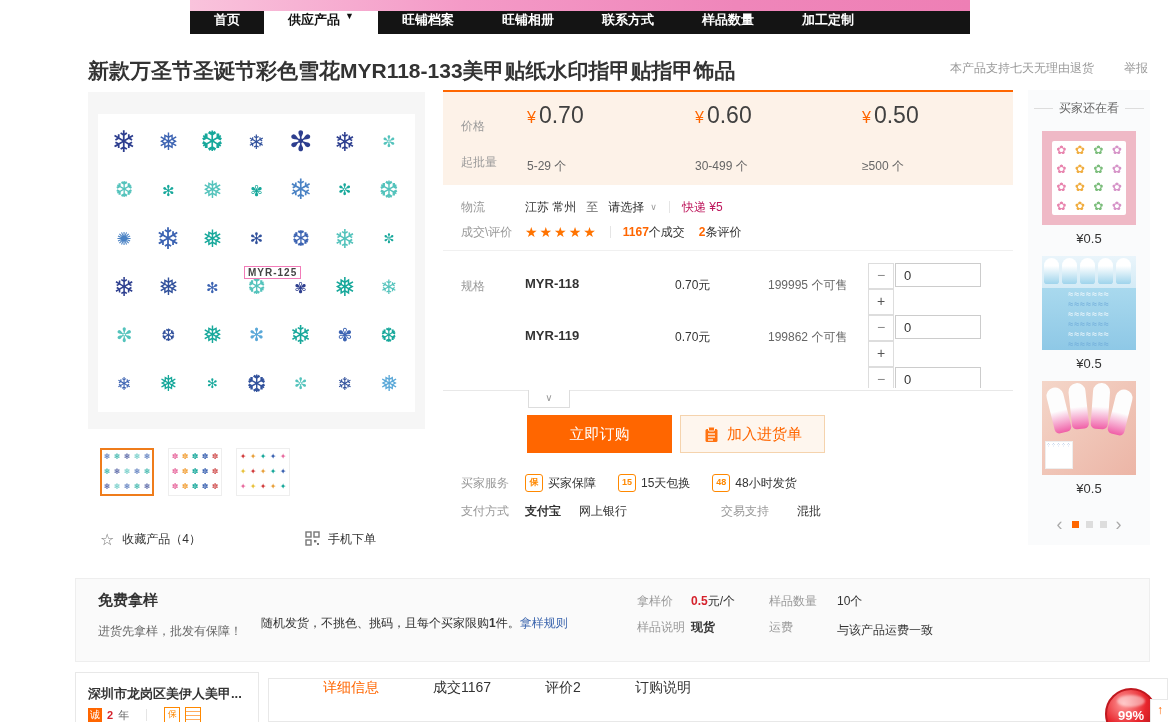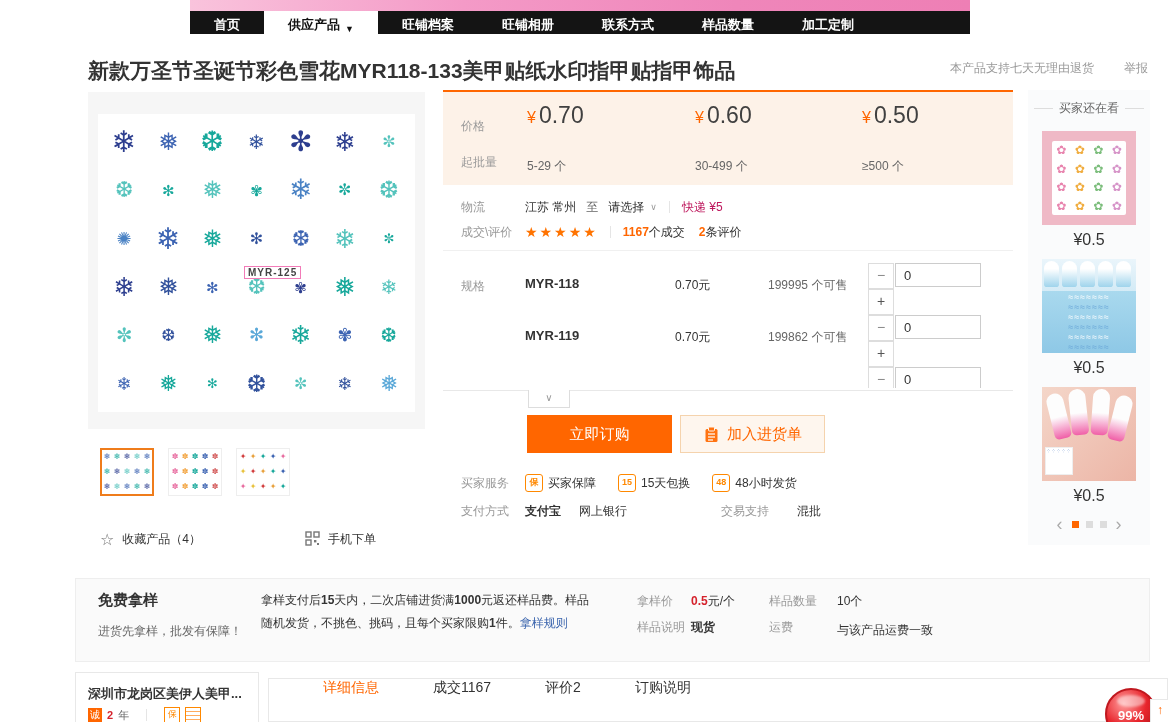--- a/index.html
+++ b/index.html
@@ -4,21 +4,21 @@
 <style>
   html,body{margin:0;padding:0}
   body{width:1168px;height:722px;position:relative;overflow:hidden;background:#fff;
        font-family:"Liberation Sans","DejaVu Sans",sans-serif;color:#333;font-size:12px}
   .abs{position:absolute}
 
   
   #banner{left:190px;top:0;width:780px;height:11px;
           background:linear-gradient(90deg,#f9c3dc,#f49ac7 35%,#ef86ba 70%,#ee7fb5)}
   #nav{left:190px;top:11px;width:780px;height:23px;background:#141414;display:flex;align-items:stretch}
-  .nav-item{display:flex;align-items:flex-end;padding:0 24px;color:#fff;font-size:13px;font-weight:bold;cursor:pointer;white-space:nowrap}
+  .nav-item{display:flex;align-items:flex-start;padding:0 24px;color:#fff;font-size:13px;font-weight:bold;cursor:pointer;white-space:nowrap}
   .nav-item.active{background:#fff;color:#111}
   .nav-item .caret{font-size:9px;margin-left:5px;color:#111}
 
   
   #page-title{left:88px;top:57px;font-size:21px;font-weight:bold;color:#333;margin:0;white-space:nowrap}
   #title-right{right:20px;top:60px;display:flex;gap:30px;color:#999;font-size:12px}
   #title-right a{color:#999;text-decoration:none;cursor:pointer}
 
   
   #main-image{left:88px;top:92px;width:337px;height:337px;background:#f6f6f6}
@@ -85,21 +85,21 @@
   #payment-row{top:500px}
   .pay-m{margin-right:18px;color:#333}
   .pay-m.first{font-weight:bold}
 
   
   #sidebar{left:1028px;top:90px;width:122px;height:455px;background:#fafbfc}
   #sb-title{display:flex;align-items:center;gap:6px;color:#666;padding:10px 6px 4px 6px}
   #sb-title .ln{flex:1;border-top:1px solid #ddd}
   .sb-card{width:94px;margin:10px auto 0 auto;text-align:center}
   .sb-img{width:94px;height:94px;position:relative;overflow:hidden;cursor:pointer}
-  .sb-price{margin-top:6px;font-size:16px;color:#333}
+  .sb-price{margin-top:6px;font-size:13px;color:#333}
   .sb-img.flowers{background:#efb9c6}
   .sb-img.flowers .fsheet{position:absolute;inset:10px;background:#fff;border-radius:2px;display:grid;
                           grid-template-columns:repeat(4,1fr);place-items:center}
   .sb-img.flowers .fsheet span{font-size:12px;line-height:12px}
   .sb-img.waves{background:linear-gradient(180deg,#eaf5fb 0%,#d4ebf6 34%,#a9d9ee 34%,#8ec8e6 100%)}
   .nailrow{position:absolute;top:2px;left:2px;display:flex;gap:3px}
   .nailrow i{width:15px;height:26px;background:linear-gradient(180deg,#fff 30%,#9fd4ec 100%);
              border-radius:8px 8px 3px 3px;display:block}
   .wline{position:absolute;left:0;width:100%;text-align:center;font-size:9px;letter-spacing:1px;line-height:9px}
   .sb-img.nails{background:linear-gradient(135deg,#f4d6c9,#ecb5a6)}
@@ -479,21 +479,21 @@
         <span class="dot"></span>
       </span>
     <span class="arrow">›</span>
   </div>
 </div>
 
 <div id="sample" class="abs">
   <h3>免费拿样</h3>
   <div class="slogan">进货先拿样，批发有保障！</div>
   <div class="desc">
-    <span id="smp-line1"><span>拿样支付后</span><b>15</b><span>天内，二次店铺进货满</span><b>1000</b><span>元返还样品费。样品</span></span><br>
+    <br>
     <span id="smp-line2"><span>随机发货，不挑色、挑码，且每个买家限购</span><b>1</b><span>件。</span></span><a>拿样规则</a>
   </div>
   <span class="smp-label" style="left:561px;top:14px">拿样价</span>
   <span class="smp-val" style="left:615px;top:14px"><b class="red">0.5</b><span>元/个</span></span>
   <span class="smp-label" style="left:561px;top:40px">样品说明</span>
   <span class="smp-val" style="left:615px;top:40px;font-weight:bold">现货</span>
   <span class="smp-label" style="left:693px;top:14px">样品数量</span>
   <span class="smp-val" style="left:761px;top:14px">10个</span>
   <span class="smp-label" style="left:693px;top:40px">运费</span>
   <span class="smp-val" style="left:761px;top:40px;width:98px;line-height:22px">与该产品运费一致</span>

